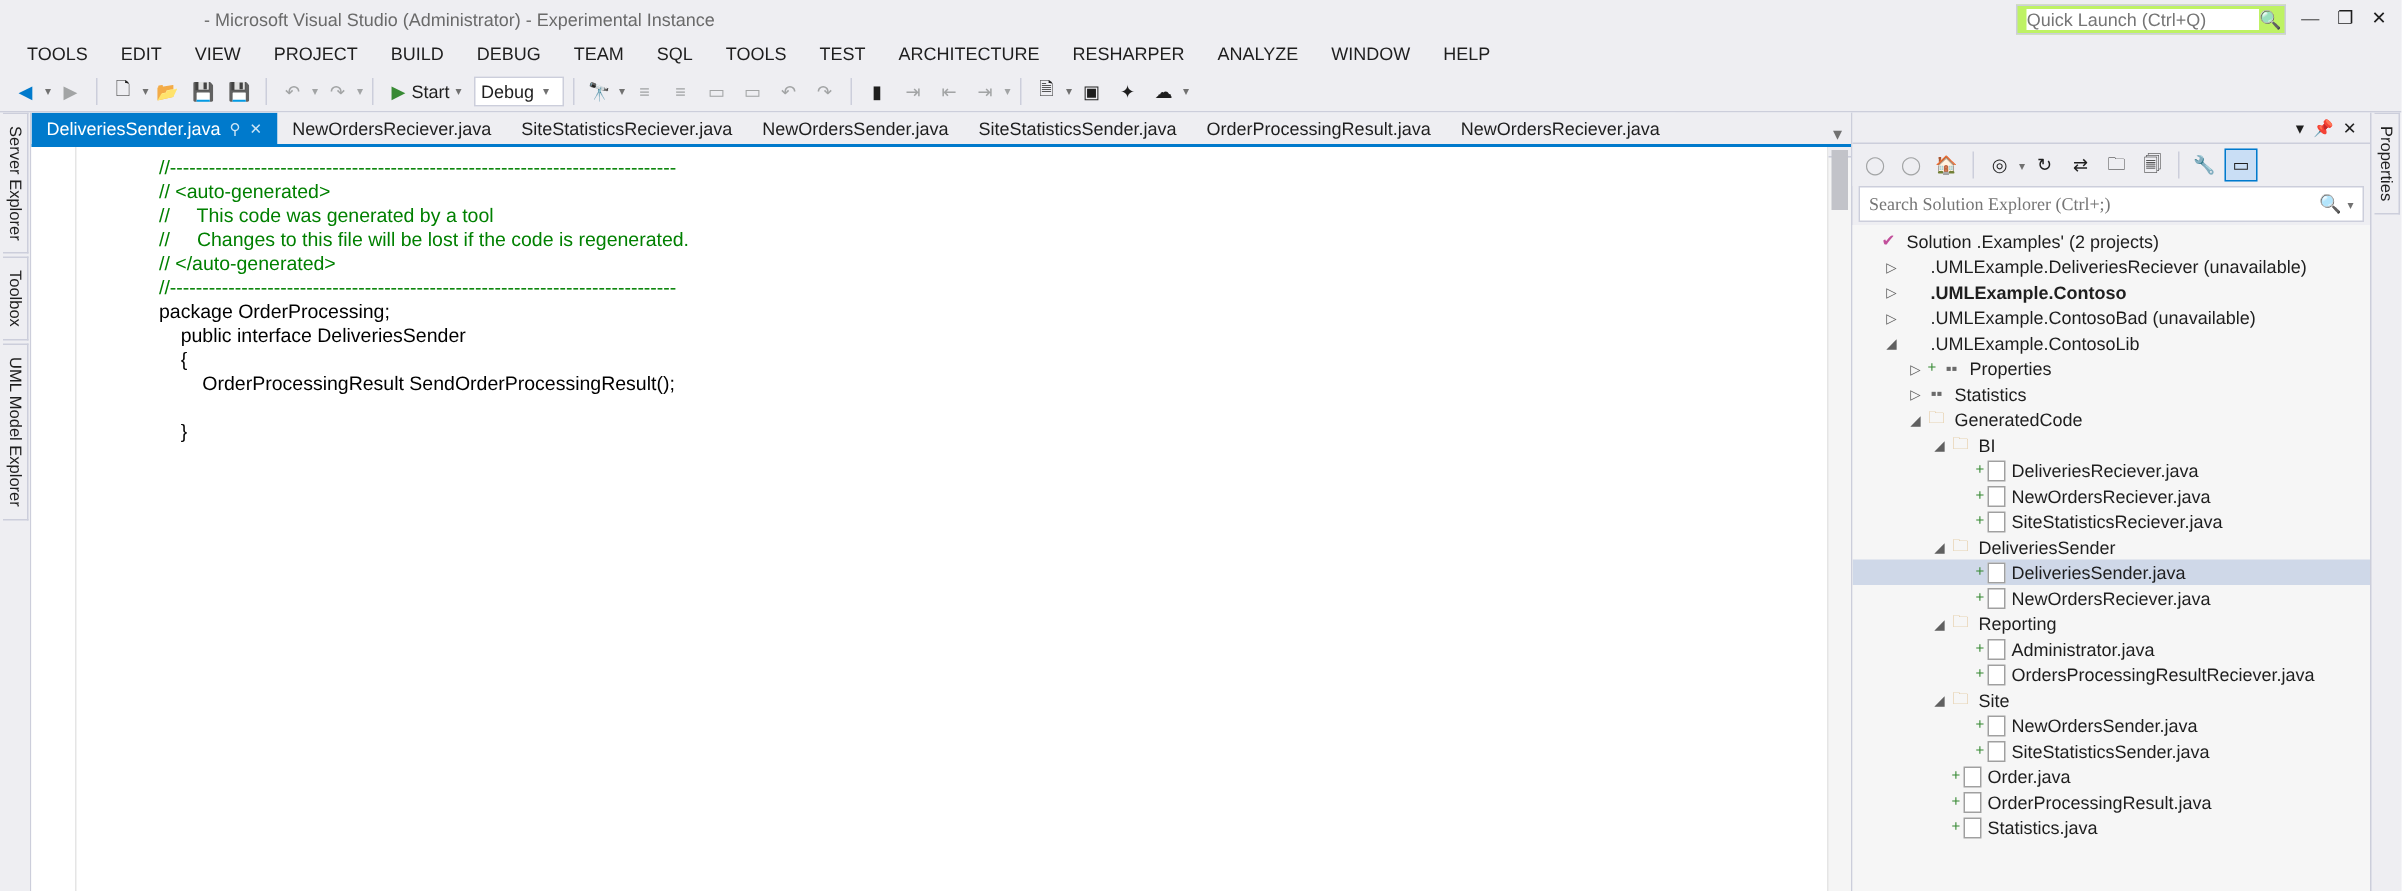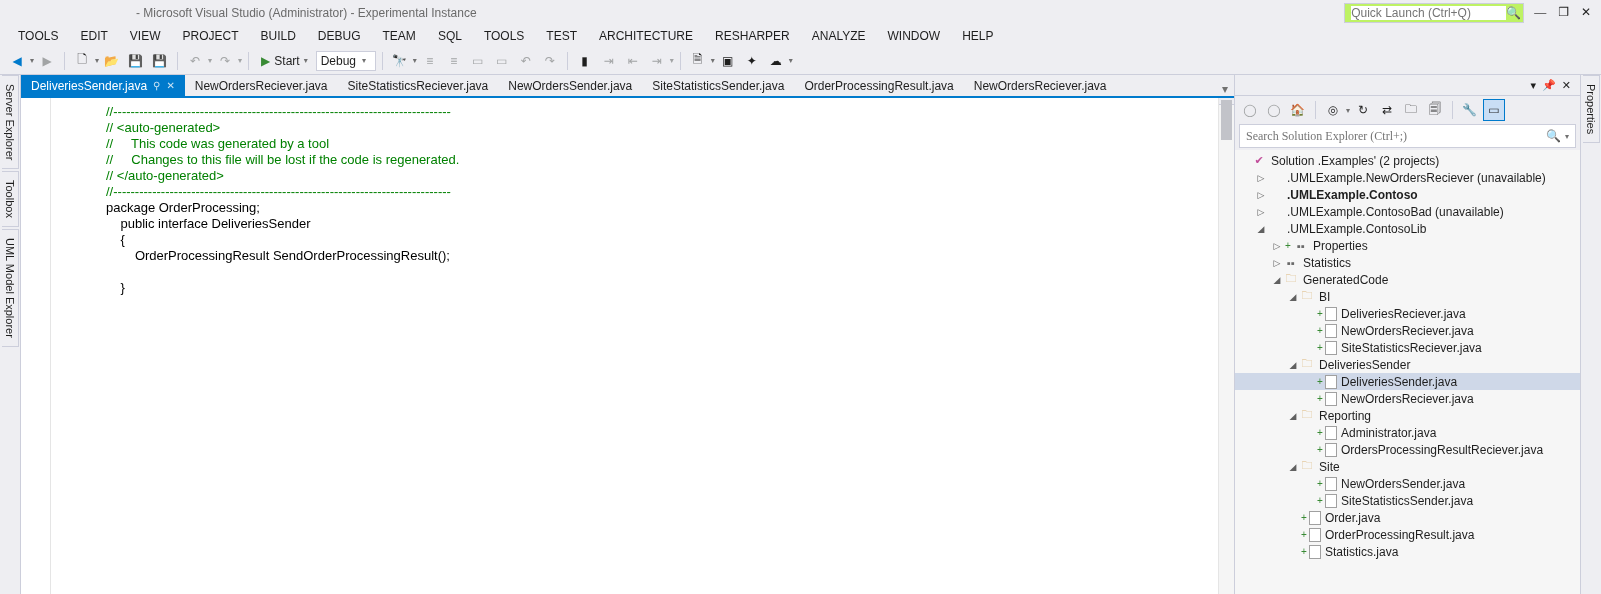--- a/index.html
+++ b/index.html
@@ -222,21 +222,21 @@
     </div>
     <div class="tree" id="sol-tree">
         <div class="tree-row" style="padding-left: 4px;">
           <span class="tw"></span>
           <span class="ic sol">✔</span>
           <span class="lbl">Solution        .Examples' (2 projects)</span>
         </div>
         <div class="tree-row" style="padding-left: 20px;">
           <span class="tw">▷</span>
           <span class="ic proj"></span>
-          <span class="lbl">.UMLExample.NewOrdersReciever (unavailable)</span>
+          <span class="lbl">.UMLExample.DeliveriesReciever (unavailable)</span>
         </div>
         <div class="tree-row bold" style="padding-left: 20px;">
           <span class="tw">▷</span>
           <span class="ic proj"></span>
           <span class="lbl">.UMLExample.Contoso</span>
         </div>
         <div class="tree-row" style="padding-left: 20px;">
           <span class="tw">▷</span>
           <span class="ic proj"></span>
           <span class="lbl">.UMLExample.ContosoBad (unavailable)</span>

